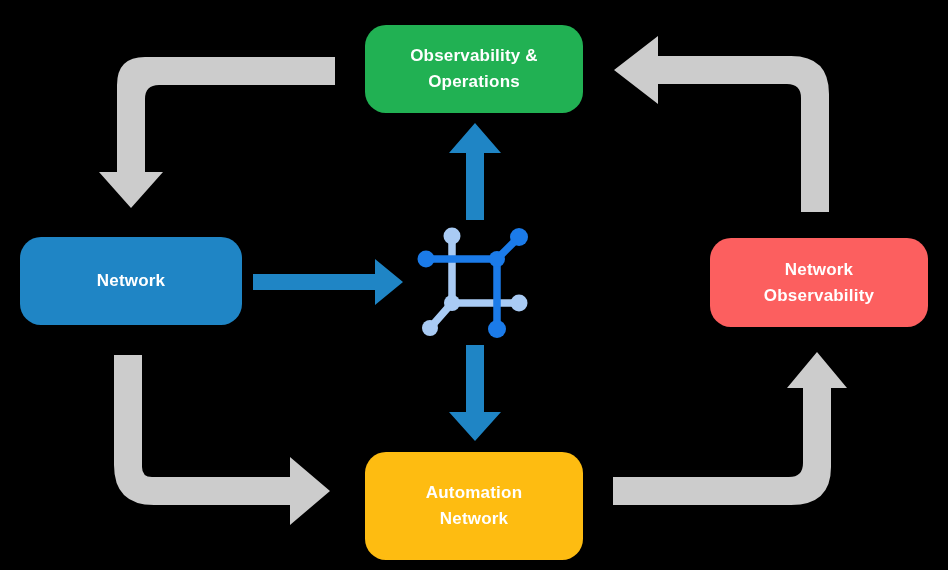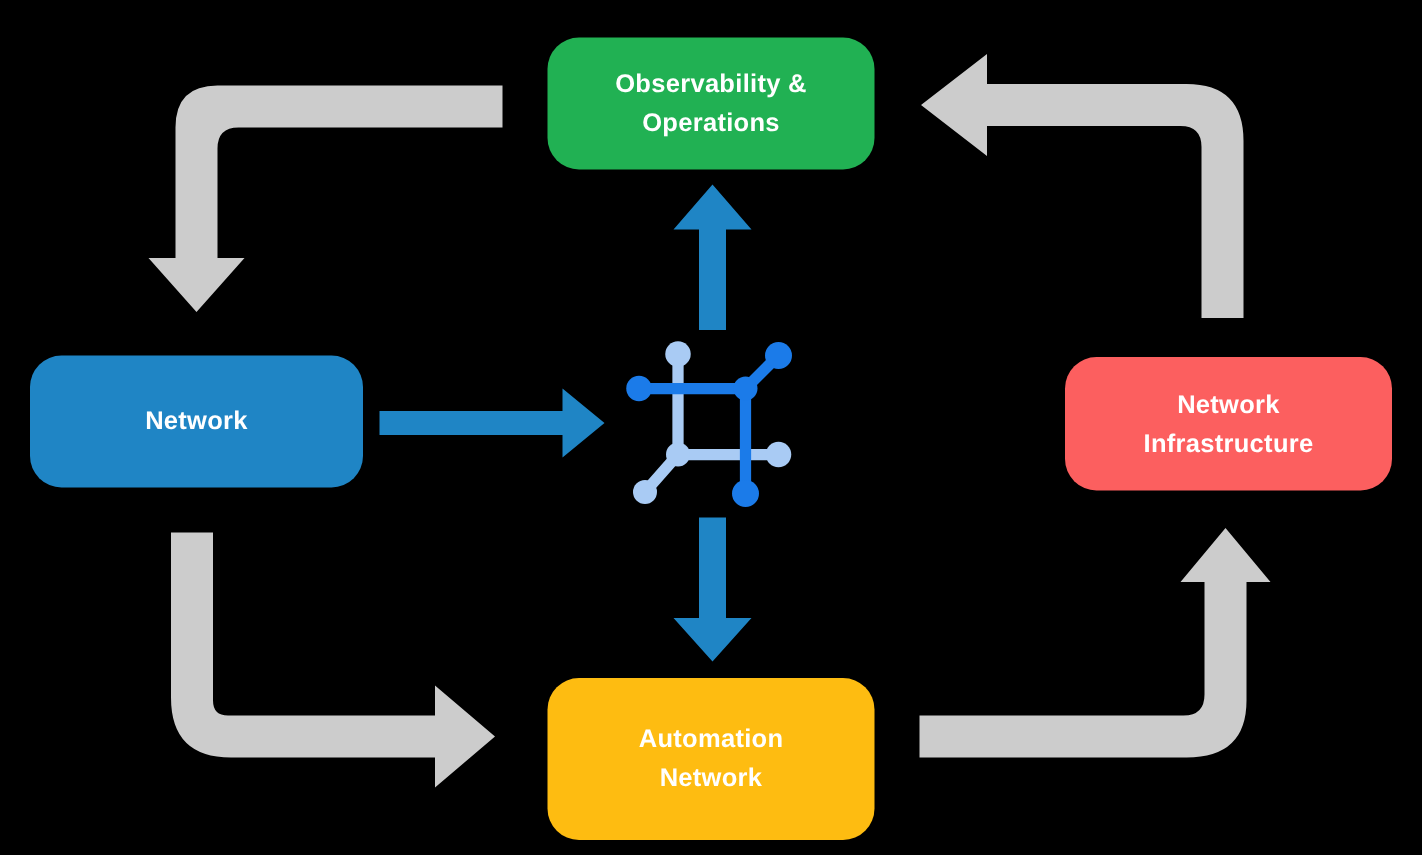--- a/index.html
+++ b/index.html
@@ -74,21 +74,21 @@
 
   <div class="node node-operations" style="background: rgb(31, 133, 197);">
     <div>
       <span>Network</span>
     </div>
   </div>
 
   <div class="node node-infrastructure" style="background: rgb(252, 95, 95);">
     <div>
       <span>Network</span>
-      <span>Infrastructure</span>
+      <span>Observability</span>
     </div>
   </div>
 
   <div class="node node-automation" style="background: rgb(254, 188, 17);">
     <div>
       <span>Automation</span>
       <span>Network</span>
     </div>
   </div>
 

